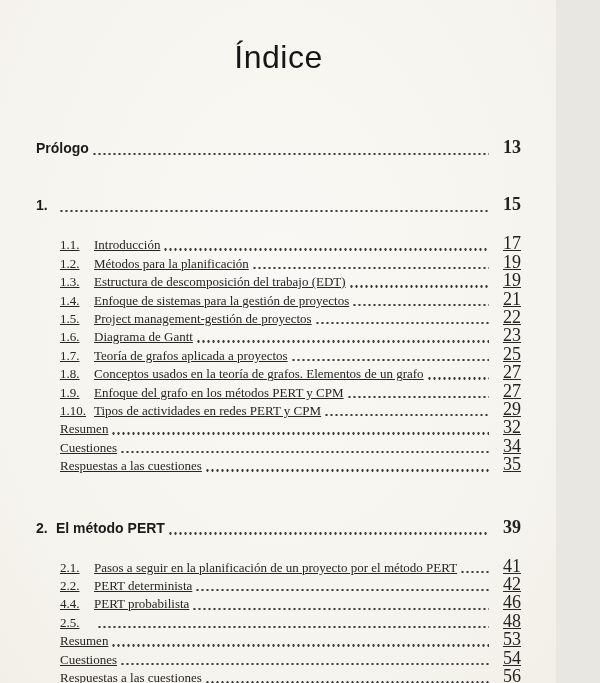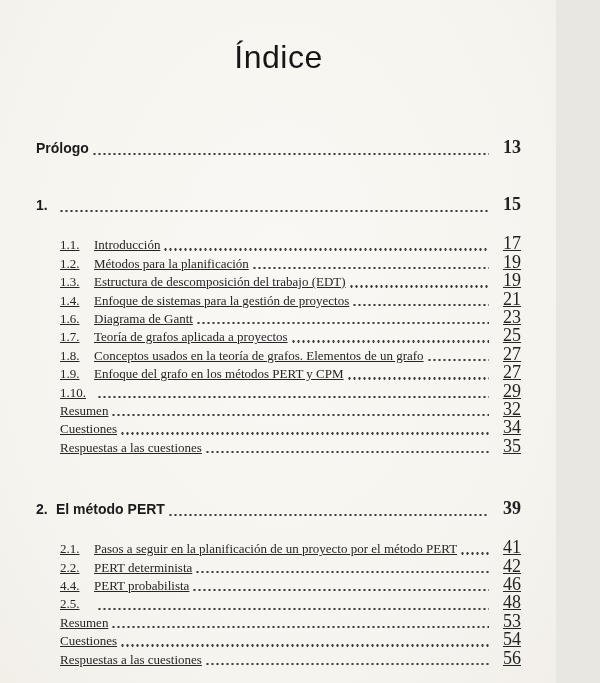--- a/index.html
+++ b/index.html
@@ -131,20 +131,26 @@
           <span class="leader"></span>
           <span class="pagenum">19</span>
         </div>
         <div class="row item">
           <span class="i-num">1.4.</span>
           <span class="i-title">Enfoque de sistemas para la gestión de proyectos</span>
           <span class="leader"></span>
           <span class="pagenum">21</span>
         </div>
         <div class="row item">
+          <span class="i-num">1.5.</span>
+          <span class="i-title">Project management-gestión de proyectos</span>
+          <span class="leader"></span>
+          <span class="pagenum">22</span>
+        </div>
+        <div class="row item">
           <span class="i-num">1.6.</span>
           <span class="i-title">Diagrama de Gantt</span>
           <span class="leader"></span>
           <span class="pagenum">23</span>
         </div>
         <div class="row item">
           <span class="i-num">1.7.</span>
           <span class="i-title">Teoría de grafos aplicada a proyectos</span>
           <span class="leader"></span>
           <span class="pagenum">25</span>
@@ -156,20 +162,21 @@
           <span class="pagenum">27</span>
         </div>
         <div class="row item">
           <span class="i-num">1.9.</span>
           <span class="i-title">Enfoque del grafo en los métodos PERT y CPM</span>
           <span class="leader"></span>
           <span class="pagenum">27</span>
         </div>
         <div class="row item">
           <span class="i-num">1.10.</span>
+          <span class="i-title">Tipos de actividades en redes PERT y CPM</span>
           <span class="leader"></span>
           <span class="pagenum">29</span>
         </div>
         <div class="row item">
           <span class="i-title">Resumen</span>
           <span class="leader"></span>
           <span class="pagenum">32</span>
         </div>
         <div class="row item">
           <span class="i-title">Cuestiones</span>

